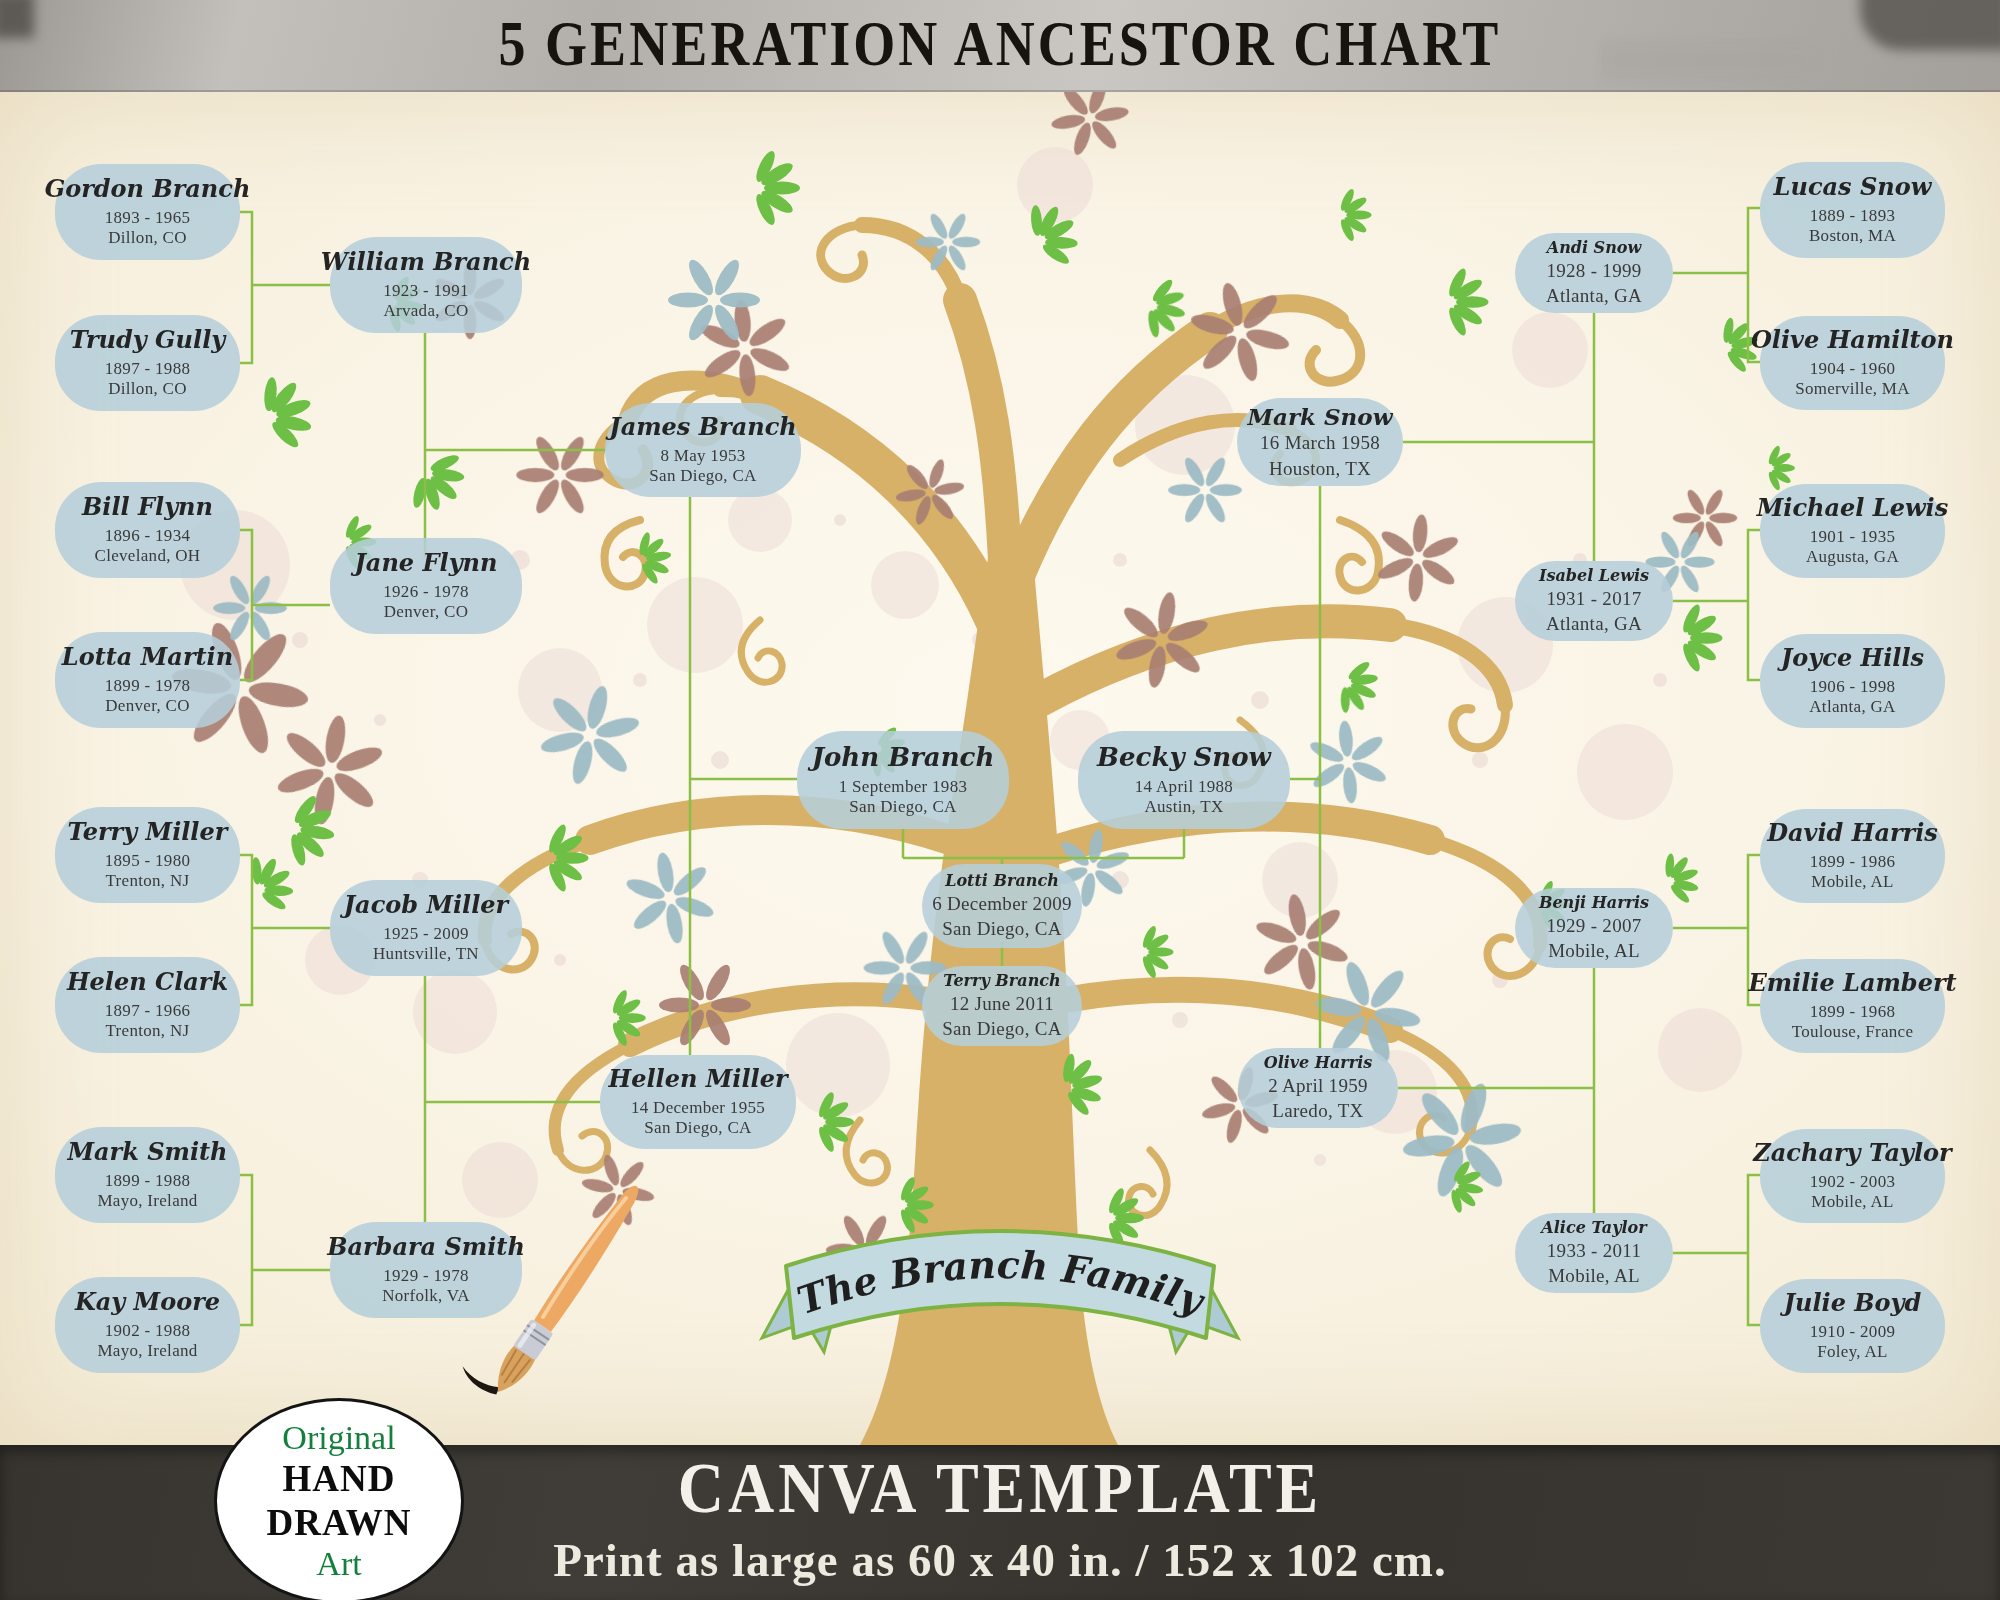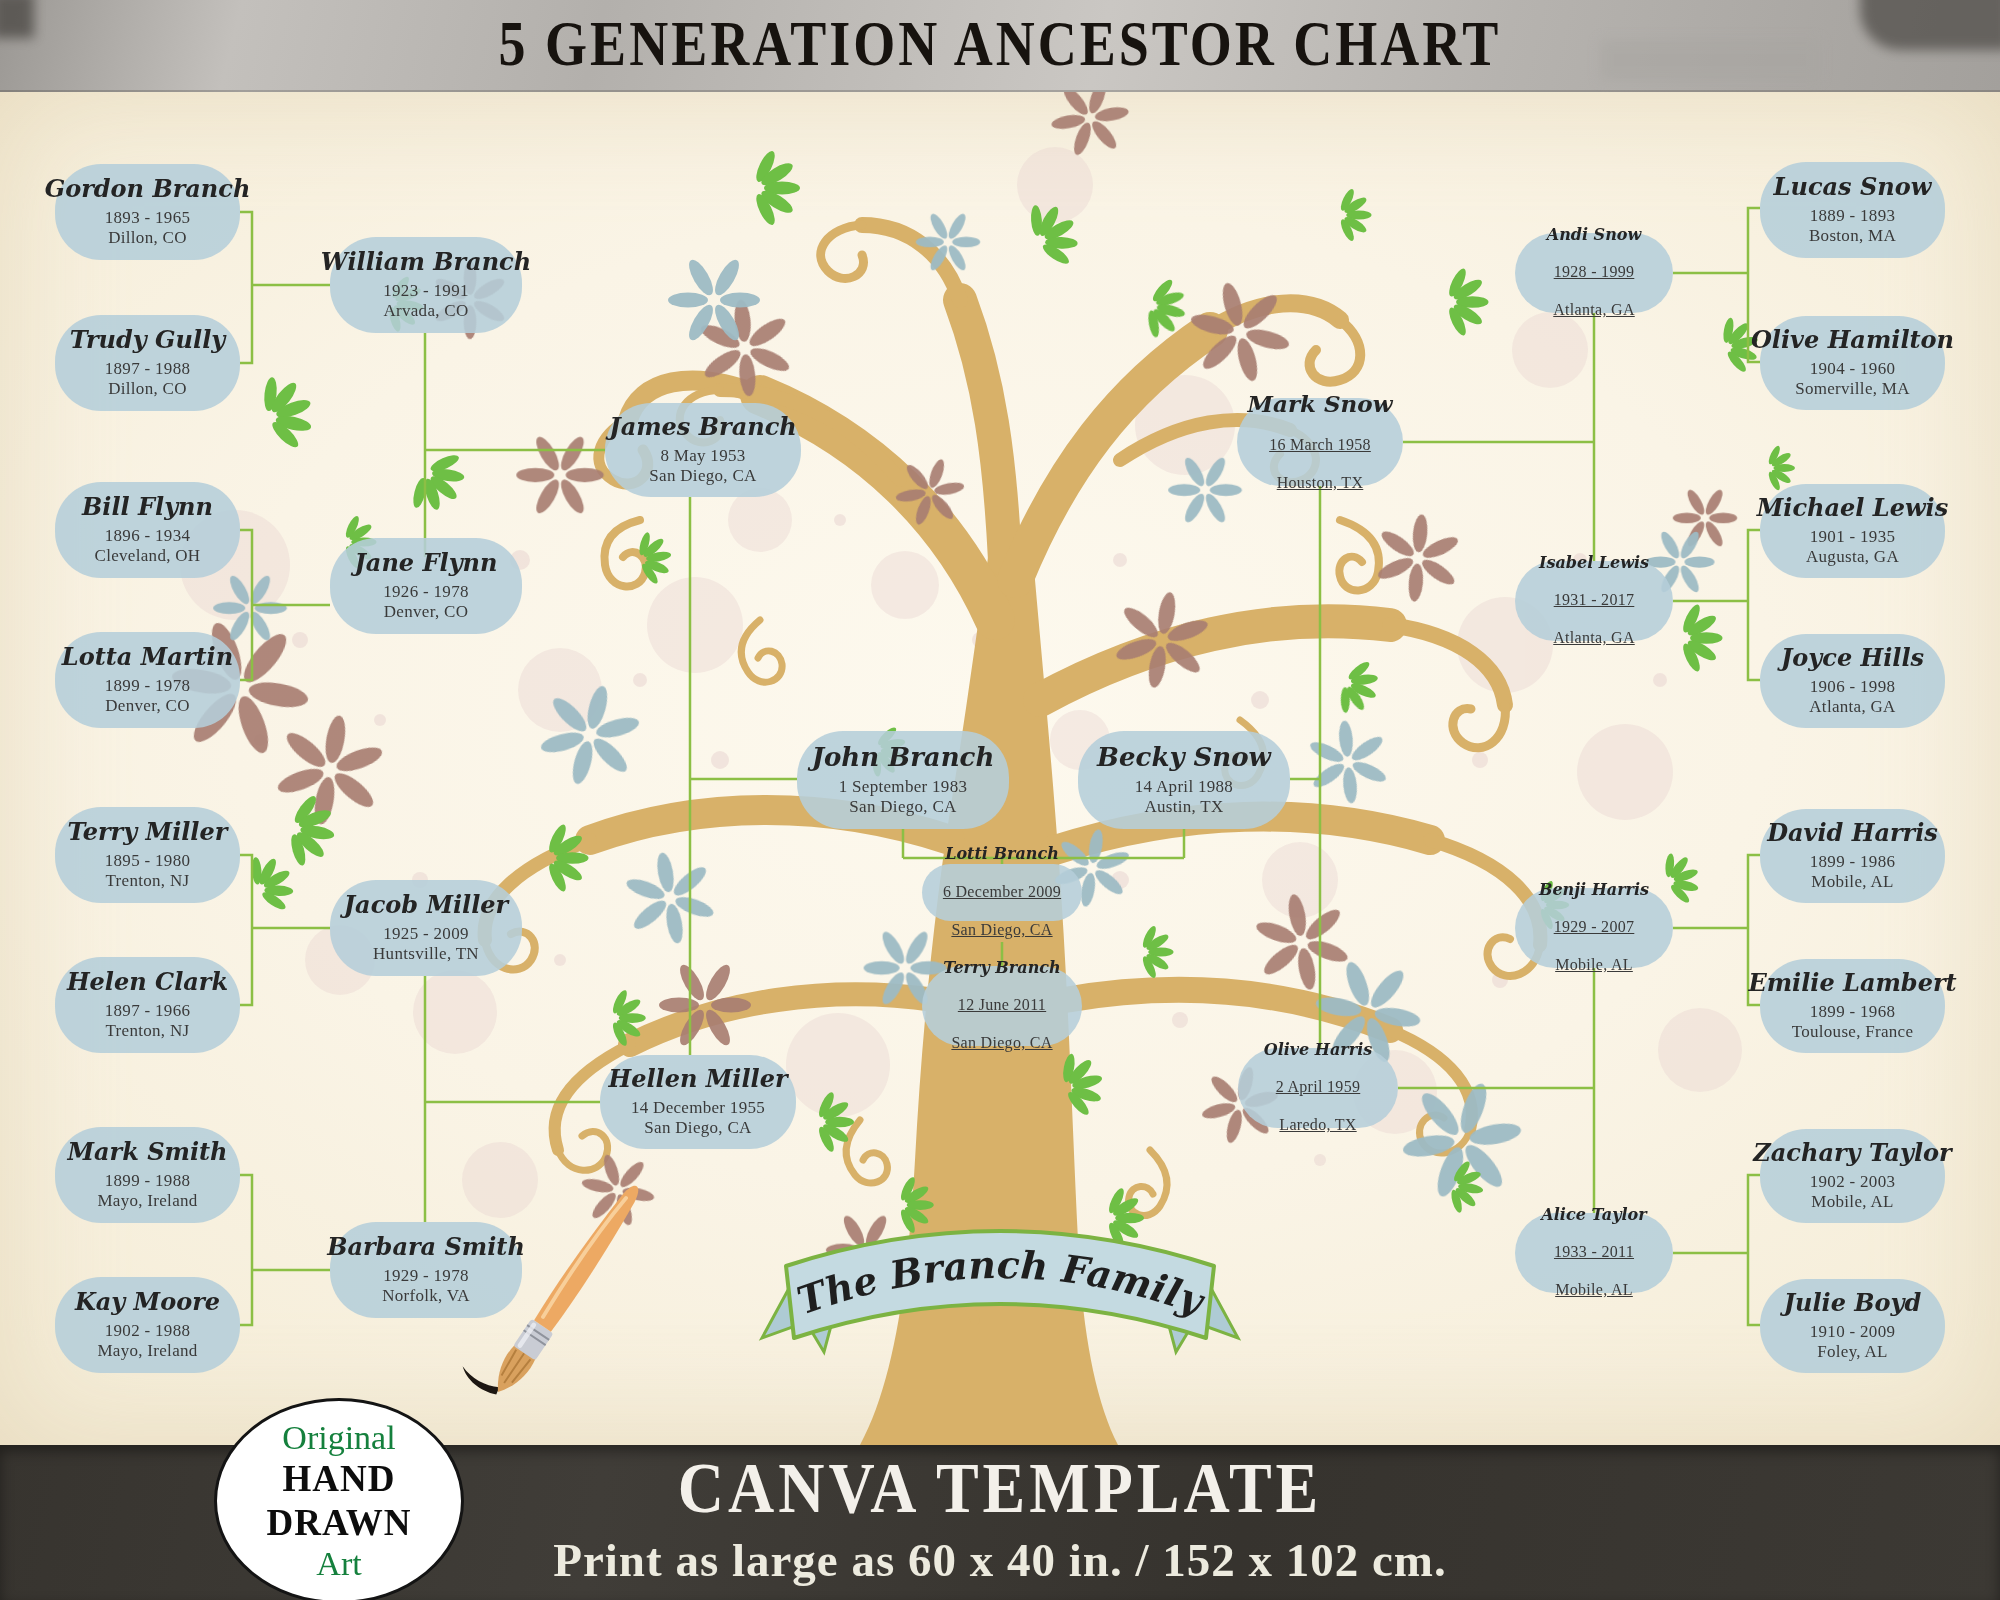--- a/index.html
+++ b/index.html
@@ -28,21 +28,21 @@
   .person{position:absolute;background:rgba(181,206,217,.88);border-radius:46px;
     display:flex;flex-direction:column;align-items:center;justify-content:center;text-align:right;}
   .pname{font-family:"DejaVu Serif",serif;font-style:italic;font-weight:700;font-size:24px;
     color:#242424;line-height:1.02;white-space:nowrap;}
   .psub{font-family:"Liberation Serif",serif;font-size:17px;color:#3a3a3a;line-height:1.12;
     margin-top:6px;letter-spacing:.3px;white-space:nowrap;}
   .psub.place{margin-top:1px;}
   .person.sm .pname{font-size:16px;}
   .person.md .pname{font-size:23px;}
   .person.lg .pname{font-size:26px;}
-  .person.sm .psub,.person.md .psub{font-size:16px;margin-top:20px;text-decoration:underline;}
+  .person.sm .psub,.person.md .psub{font-size:19px;margin-top:4px;}
 
   
   .bottom-banner{position:absolute;left:0;top:1445px;width:2000px;height:155px;
     background:linear-gradient(100deg,#37342f 0%,#403d38 30%,#36332e 62%,#3c3934 100%);
     box-shadow:inset 0 6px 14px rgba(0,0,0,.4);}
   .footer-title{position:absolute;left:0;top:6px;width:100%;text-align:center;
     font-weight:700;font-size:64px;letter-spacing:4px;color:#f3f0ea;transform:scaleY(1.12);}
   .footer-subtitle{position:absolute;left:0;top:88px;width:100%;text-align:center;
     font-weight:700;font-size:47px;letter-spacing:1px;color:#eceade;}
 
@@ -335,21 +335,21 @@
     <div class="pname">John Branch</div>
     <div class="psub">1 September 1983</div>
     <div class="psub place">San Diego, CA</div>
   </div>
   <div class="person lg" style="left:1078px;top:731px;width:212px;height:98px">
     <div class="pname">Becky Snow</div>
     <div class="psub">14 April 1988</div>
     <div class="psub place">Austin, TX</div>
   </div>
 
-  <div class="person sm" style="left:922px;top:864px;width:160px;height:57px">
+  <div class="person sm" style="left:922px;top:864px;width:160px;height:84px">
     <div class="pname">Lotti Branch</div>
     <div class="psub">6 December 2009</div>
     <div class="psub place">San Diego, CA</div>
   </div>
   <div class="person sm" style="left:922px;top:966px;width:160px;height:80px">
     <div class="pname">Terry Branch</div>
     <div class="psub">12 June 2011</div>
     <div class="psub place">San Diego, CA</div>
   </div>
 

